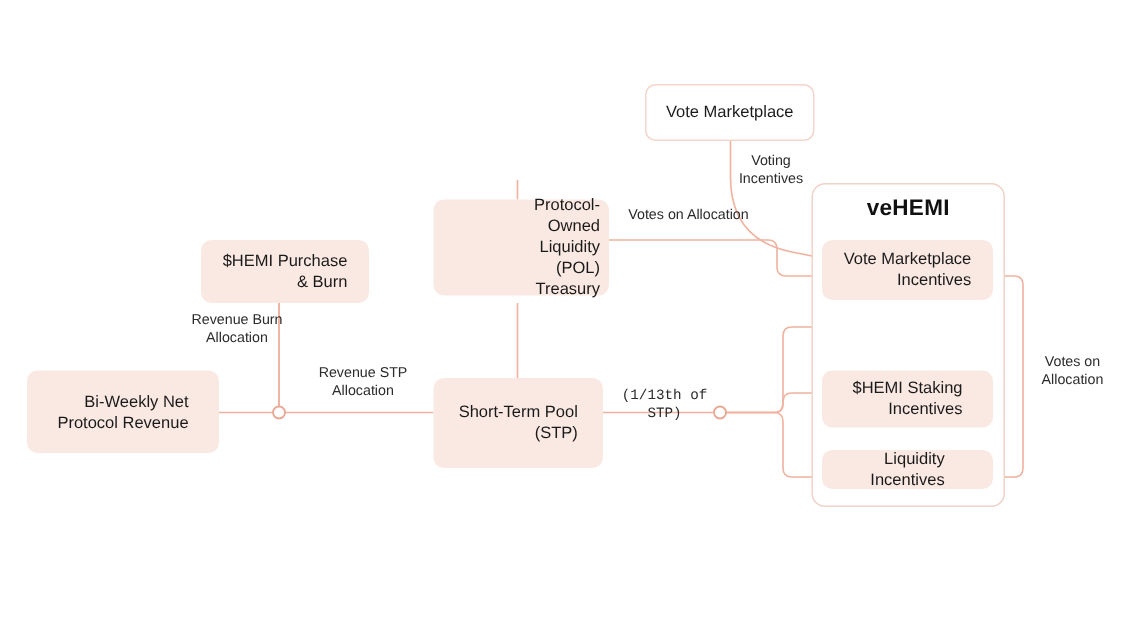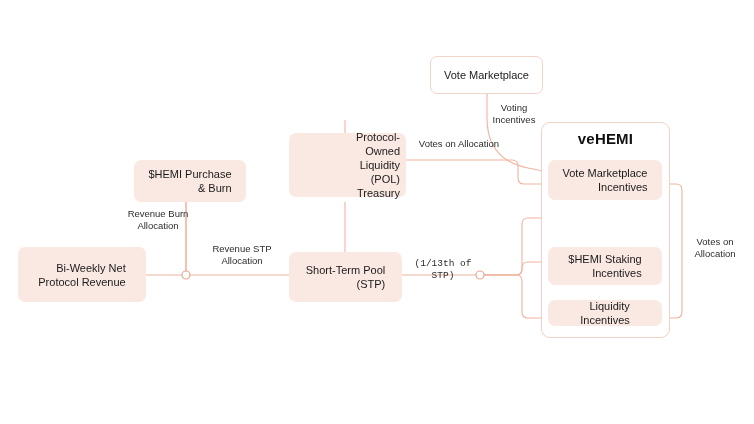--- a/index.html
+++ b/index.html
@@ -116,21 +116,21 @@
   <div class="node" style="left:134px; top:160px; width:112px; height:42px;">$HEMI Purchase
 &amp; Burn</div>
 
   <div class="node" style="left:18px; top:247px; width:128px; height:55px;">Bi-Weekly Net
 Protocol Revenue</div>
 
   <div class="node" style="left:289px; top:133px; width:117px; height:64px;padding-left:45px;">Protocol-Owned
 Liquidity (POL)
 Treasury</div>
 
-  <div class="node" style="left:289px; top:252px; width:113px; height:50px;">Short-Term Pool
+  <div class="node" style="left:289px; top:252px; width:113px; height:60px;">Short-Term Pool
 (STP)</div>
 
   <div class="node outline" style="left:430px; top:56px; width:113px; height:38px;">Vote Marketplace</div>
 
   <div class="node" style="left:548px; top:160px; width:114px; height:40px;">Vote Marketplace
 Incentives</div>
 
 
   <div class="node" style="left:548px; top:247px; width:114px; height:38px;">$HEMI Staking
 Incentives</div>

